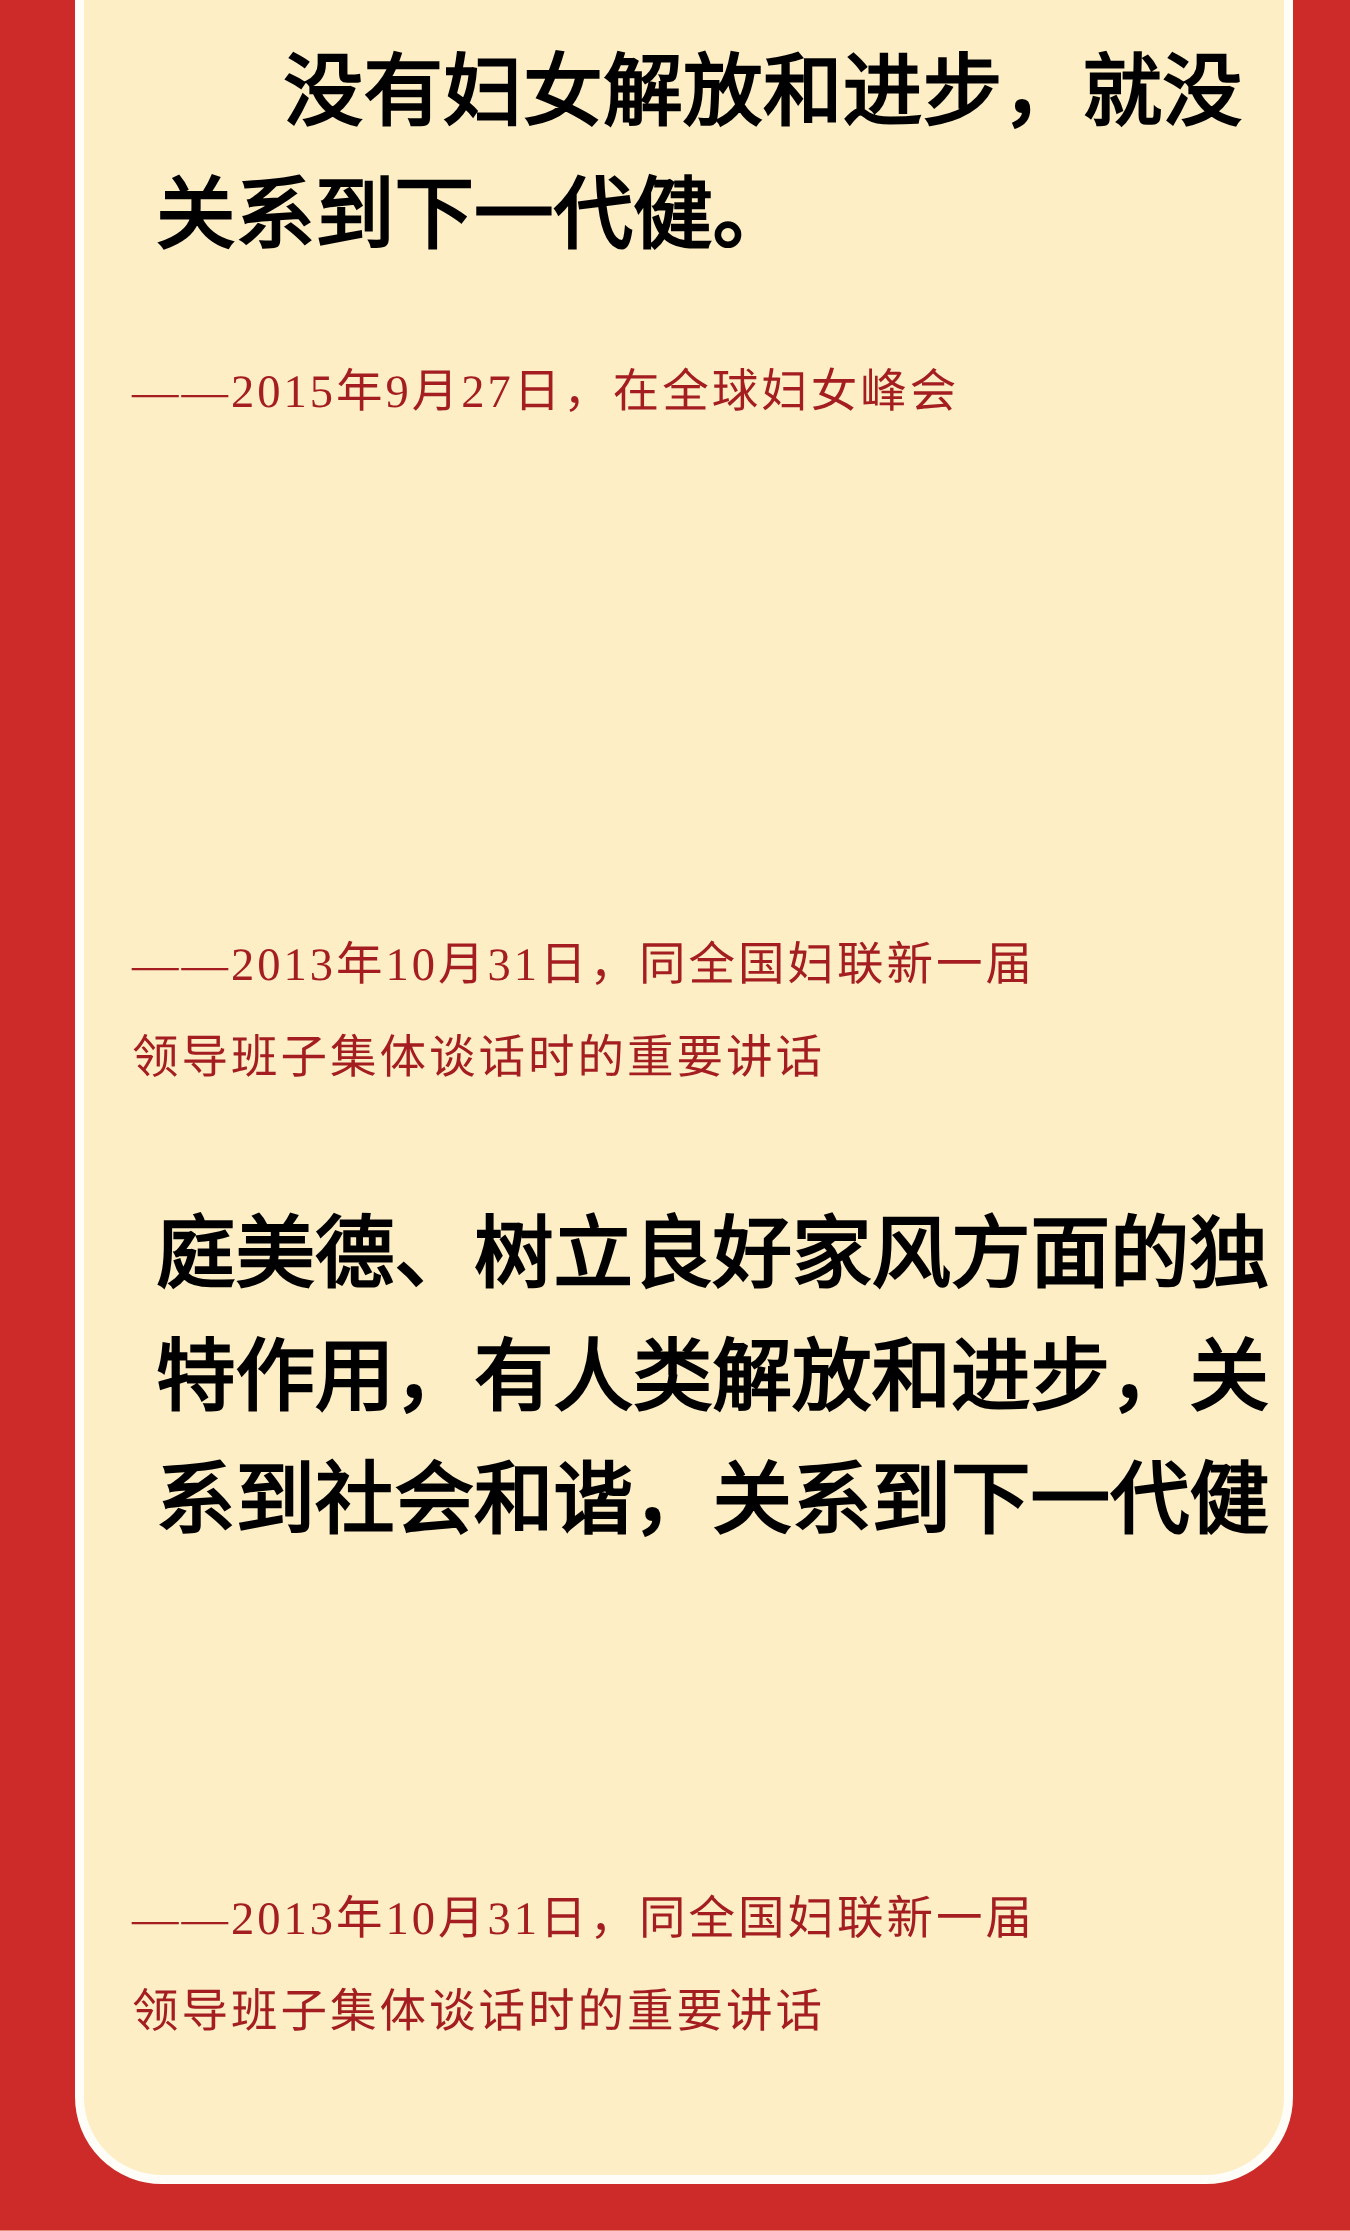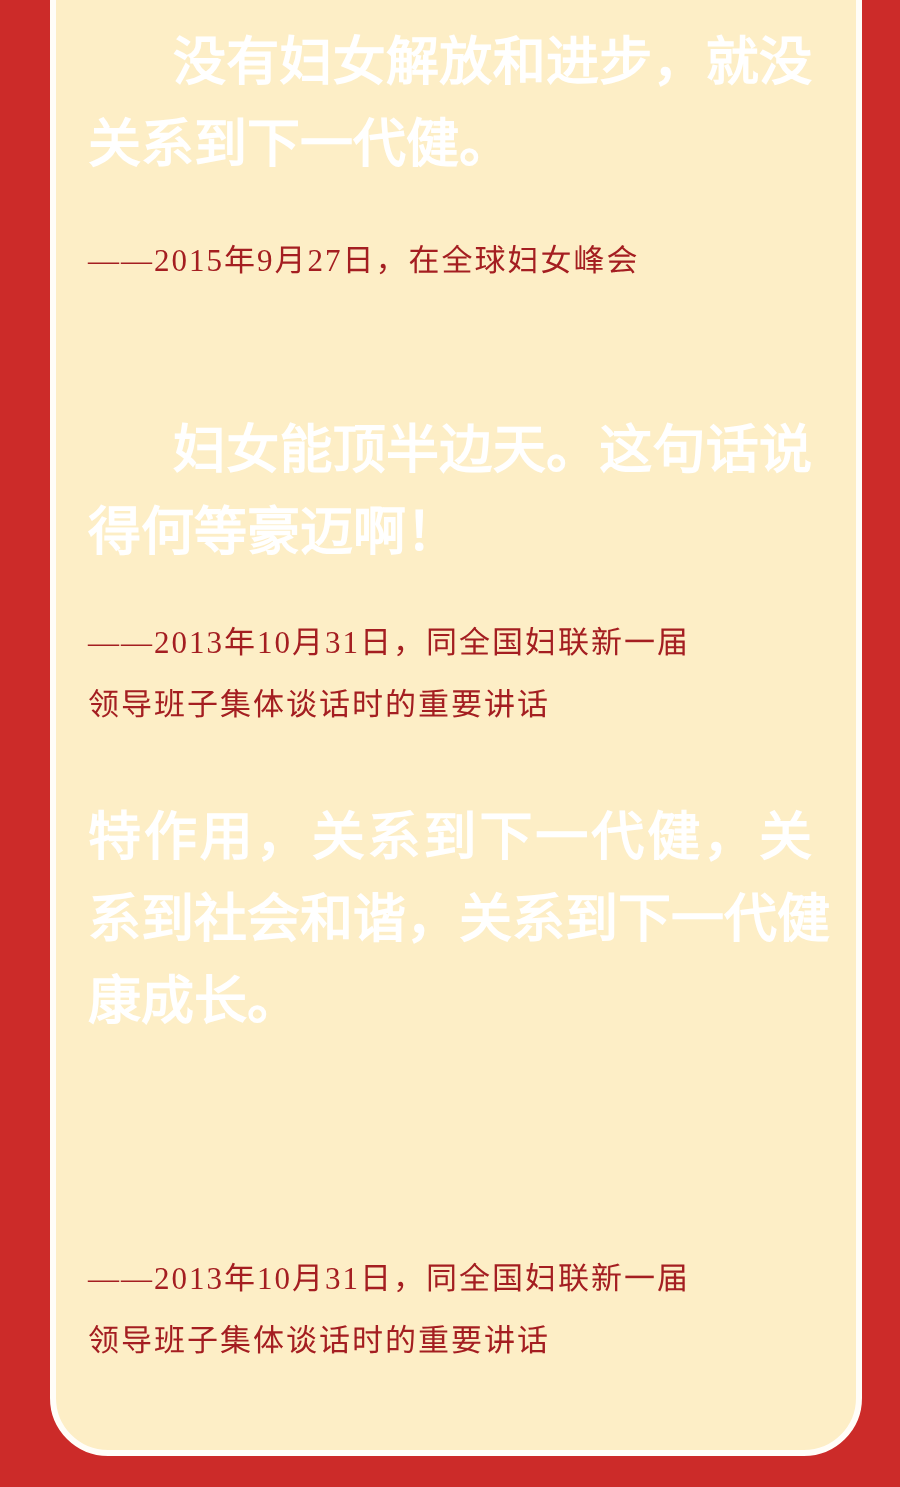--- a/index.html
+++ b/index.html
@@ -27,26 +27,26 @@
   }
   .text-layer {
     position: absolute;
     left: 88px;
     top: 0;
     width: 724px;
     height: 1487px;
   }
   .quote {
     position: absolute;
-    left: 0;
+    left: 16px;
     width: 724px;
     font-size: 53px;
     line-height: 82px;
     font-weight: bold;
-    color: #ffffff;
+    color: #000000;
     word-break: keep-all;
   }
   .quote .qline {
     text-align: justify;
     text-align-last: justify;
     white-space: nowrap;
   }
   .quote .qline.first {
     text-indent: 85px;
   }
@@ -83,34 +83,30 @@
 
   <div class="quote" id="quote-1">
     <div class="qline first">没有妇女解放和进步，就没</div>
     <div class="qline last">关系到下一代健。</div>
   </div>
 
   <div class="attribution" id="attribution-1">
     <div class="aline">——2015年9月27日，在全球妇女峰会</div>
   </div>
 
-  <div class="quote" id="quote-2">
-    <div class="qline first">妇女能顶半边天。这句话说</div>
-    <div class="qline last">得何等豪迈啊！</div>
-  </div>
 
   <div class="attribution" id="attribution-2">
     <div class="aline">——2013年10月31日，同全国妇联新一届</div>
     <div class="aline">领导班子集体谈话时的重要讲话</div>
   </div>
 
   <div class="quote" id="quote-3">
-    <div class="qline">特作用，关系到下一代健，关</div>
+    <div class="qline">庭美德、树立良好家风方面的独</div>
+    <div class="qline">特作用，有人类解放和进步，关</div>
     <div class="qline">系到社会和谐，关系到下一代健</div>
-    <div class="qline last">康成长。</div>
   </div>
 
   <div class="attribution" id="attribution-3">
     <div class="aline">——2013年10月31日，同全国妇联新一届</div>
     <div class="aline">领导班子集体谈话时的重要讲话</div>
   </div>
 
 </div>
 
 </body></html>

